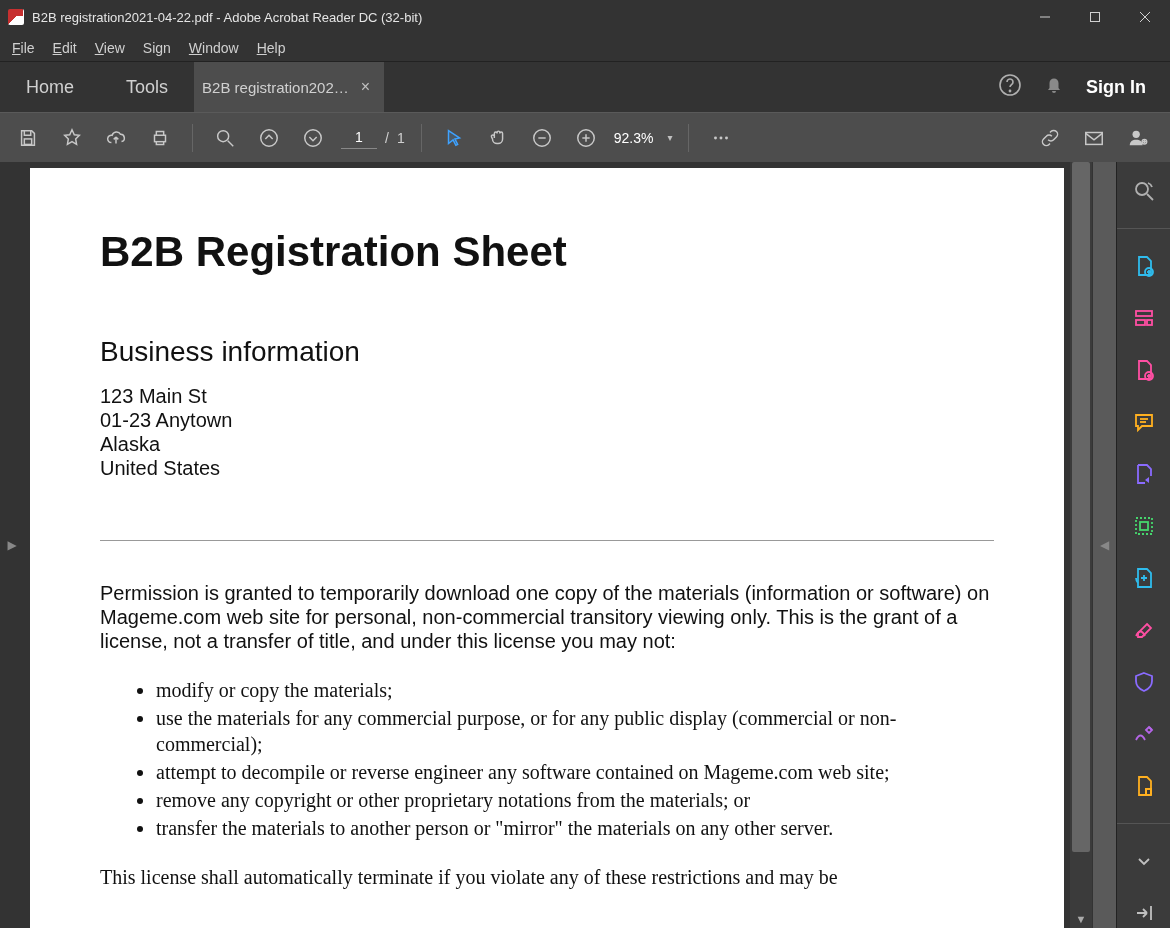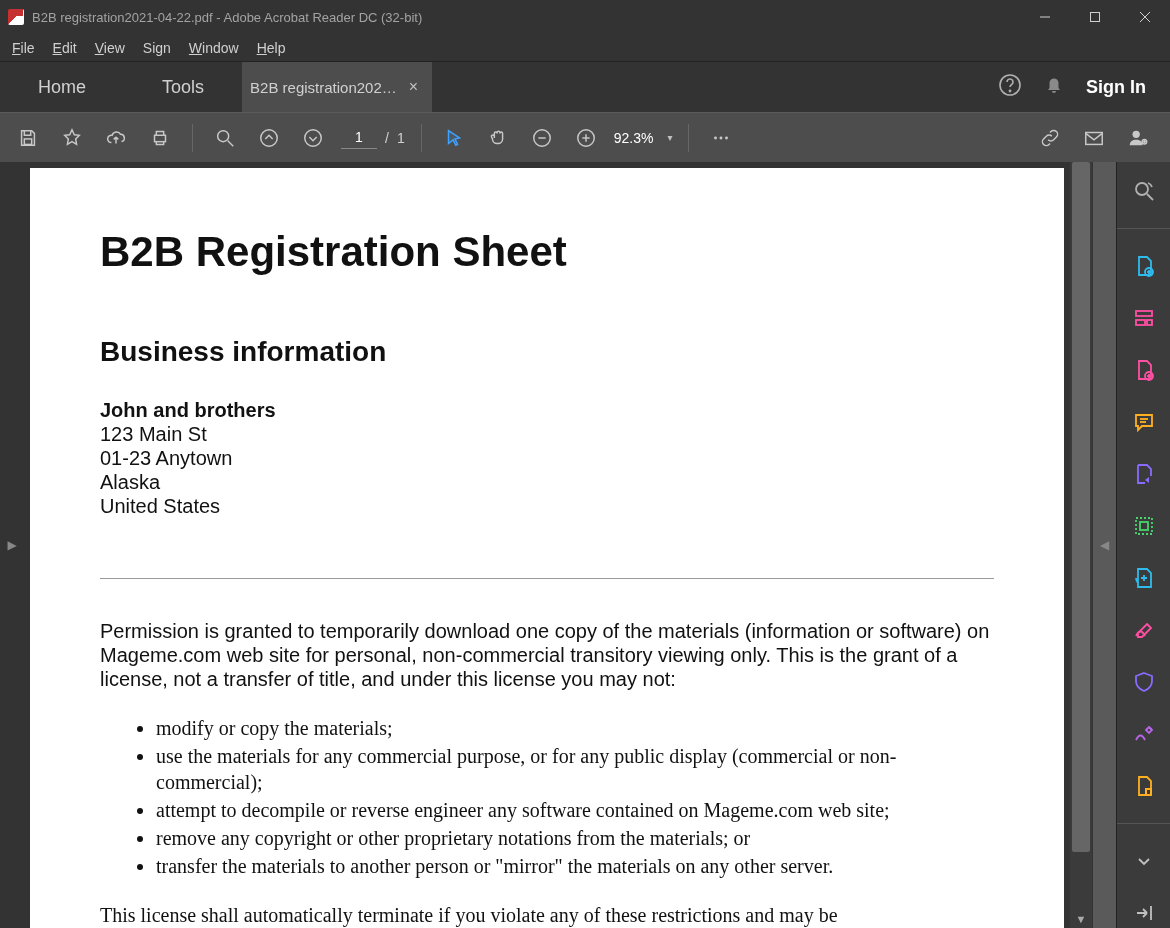--- a/index.html
+++ b/index.html
@@ -1,34 +1,34 @@
 <!DOCTYPE html>
 <html><head>
 <meta charset="utf-8">
 <style>
   * { box-sizing: border-box; margin: 0; padding: 0; }
   body { width: 1170px; height: 928px; font-family: "Segoe UI", Arial, sans-serif; background: #333333; overflow: hidden; user-select: none; }
 
   
-  .titlebar { height: 34px; background: #333333; display: flex; align-items: center; color: #a3a3a3; font-size: 13px; }
+  .titlebar { height: 34px; background: #333333; display: flex; align-items: center; color: #e5e5e5; font-size: 13px; }
   .titlebar .icon { width: 16px; height: 16px; margin: 0 8px 0 8px; background: linear-gradient(135deg,#c73030 0 50%,#ffffff 50% 100%); border-radius:2px; position:relative; }
   .titlebar .icon::after{content:"";position:absolute;top:1px;right:1px;width:6px;height:6px;background:#c73030;}
   .titlebar .title { flex: 1; }
   .win-btns { display: flex; height: 100%; }
   .win-btn { width: 50px; display: flex; align-items: center; justify-content: center; color: #d0d0d0; font-size: 12px; }
   .win-btn svg{width:12px;height:12px;stroke:#d0d0d0;stroke-width:1;fill:none;}
 
   
   .menubar { height: 28px; background: #333333; display: flex; align-items: center; padding: 0 3px; gap: 0; color: #d0d0d0; font-size: 14px; border-bottom: 1px solid #222; }
   .menubar .menuitem { padding: 4px 9px; }
   .menubar .underline { text-decoration: underline; }
 
   
   .tabsbar { height: 50px; background: #333333; display: flex; align-items: stretch; color: #d0d0d0; }
-  .tabsbar .tabbtn { display:flex;align-items:center;justify-content:center; padding: 0 38px; font-size: 18px; }
+  .tabsbar .tabbtn { display:flex;align-items:center;justify-content:center; padding: 0 26px; font-size: 18px; }
   .tabsbar .doctab { display:flex;align-items:center; background:#4d4d4d; padding: 0 14px 0 8px; gap: 12px; font-size: 15px; position:relative; }
   .tabsbar .doctab .close { font-size: 16px; color:#c0c0c0; }
   .tabsbar .spacer { flex:1; }
   .tabsbar .rightbtns { display:flex; align-items:center; gap: 20px; padding: 0 24px; }
   .tabsbar .rightbtns svg{width:24px;height:24px;stroke:#b0b0b0;stroke-width:1.6;fill:none;}
   .tabsbar .signin { font-size: 18px; font-weight:600; color:#fff; }
 
   
   .toolbar { height: 50px; background: #4d4d4d; display: flex; align-items: center; gap: 0; padding: 0 10px 0 6px; color:#d0d0d0; border-top:1px solid #5a5a5a; }
   .tool { width: 44px; height: 40px; display:flex;align-items:center;justify-content:center; }
@@ -55,21 +55,21 @@
   .right-panel { width:54px; background:#3b3b3b; display:flex; flex-direction:column; align-items:center; padding-top:14px; gap:22px; border-left:1px solid #222; }
   .right-panel .ptool { width:32px; height:32px; display:flex;align-items:center;justify-content:center; }
   .right-panel svg { width:24px;height:24px;stroke-width:1.8;fill:none; }
   .right-panel .sep { width:100%; height:1px; background:#555; }
 
   
   .page { background:#fff; margin: 6px 6px 0 6px; min-height:1200px; padding: 60px 70px 40px 70px; color:#111; }
   .page h1 { font-size:42px; font-weight:800; margin-bottom: 60px; font-family: "Segoe UI", Arial, sans-serif; }
   .twocol { display:flex; gap:30px; }
   .col { flex:1; }
-  .col h2 { font-size:28px; font-weight:700; margin-bottom: 30px; }
+  .col h2 { font-size:28px; font-weight:400; margin-bottom: 16px; }
   .biz-name { font-weight:700; font-size:20px; }
   .page p, .page div.line { font-size:20px; line-height:1.2; }
   .col2 { flex:0 0 360px; }
   hr.divider { margin: 60px 0 40px 0; border:none; border-top:1px solid #999; }
   .para { font-size:20px; line-height:1.28; margin-bottom: 24px; }
   ul.bullets { list-style: disc; padding-left: 56px; font-size:20px; line-height:1.3; margin-bottom: 24px; font-family: Georgia, "Times New Roman", serif; }
   ul.bullets li { margin-bottom: 2px; }
   .serif { font-family: Liberation Serif, serif; }
 </style>
 </head>
@@ -241,21 +241,20 @@
   <div class="left-gutter">
       <span>▶</span>
     </div>
   <div class="doc-viewport">
     <div class="doc-scroll">
       <div class="page">
         <h1>B2B Registration Sheet</h1>
         <div class="twocol">
           <div class="col">
             <h2>Business information</h2>
-            <div class="line biz-name">John and brothers</div>
             <div class="line">123 Main St</div>
             <div class="line">01-23 Anytown</div>
             <div class="line">Alaska</div>
             <div class="line">United States</div>
           </div>
         </div>
         <hr class="divider">
         <p class="para">Permission is granted to temporarily download one copy of the materials (information or software) on Mageme.com web site for personal, non-commercial transitory viewing only. This is the grant of a license, not a transfer of title, and under this license you may not:</p>
         <ul class="bullets">
           <li>modify or copy the materials;</li>

